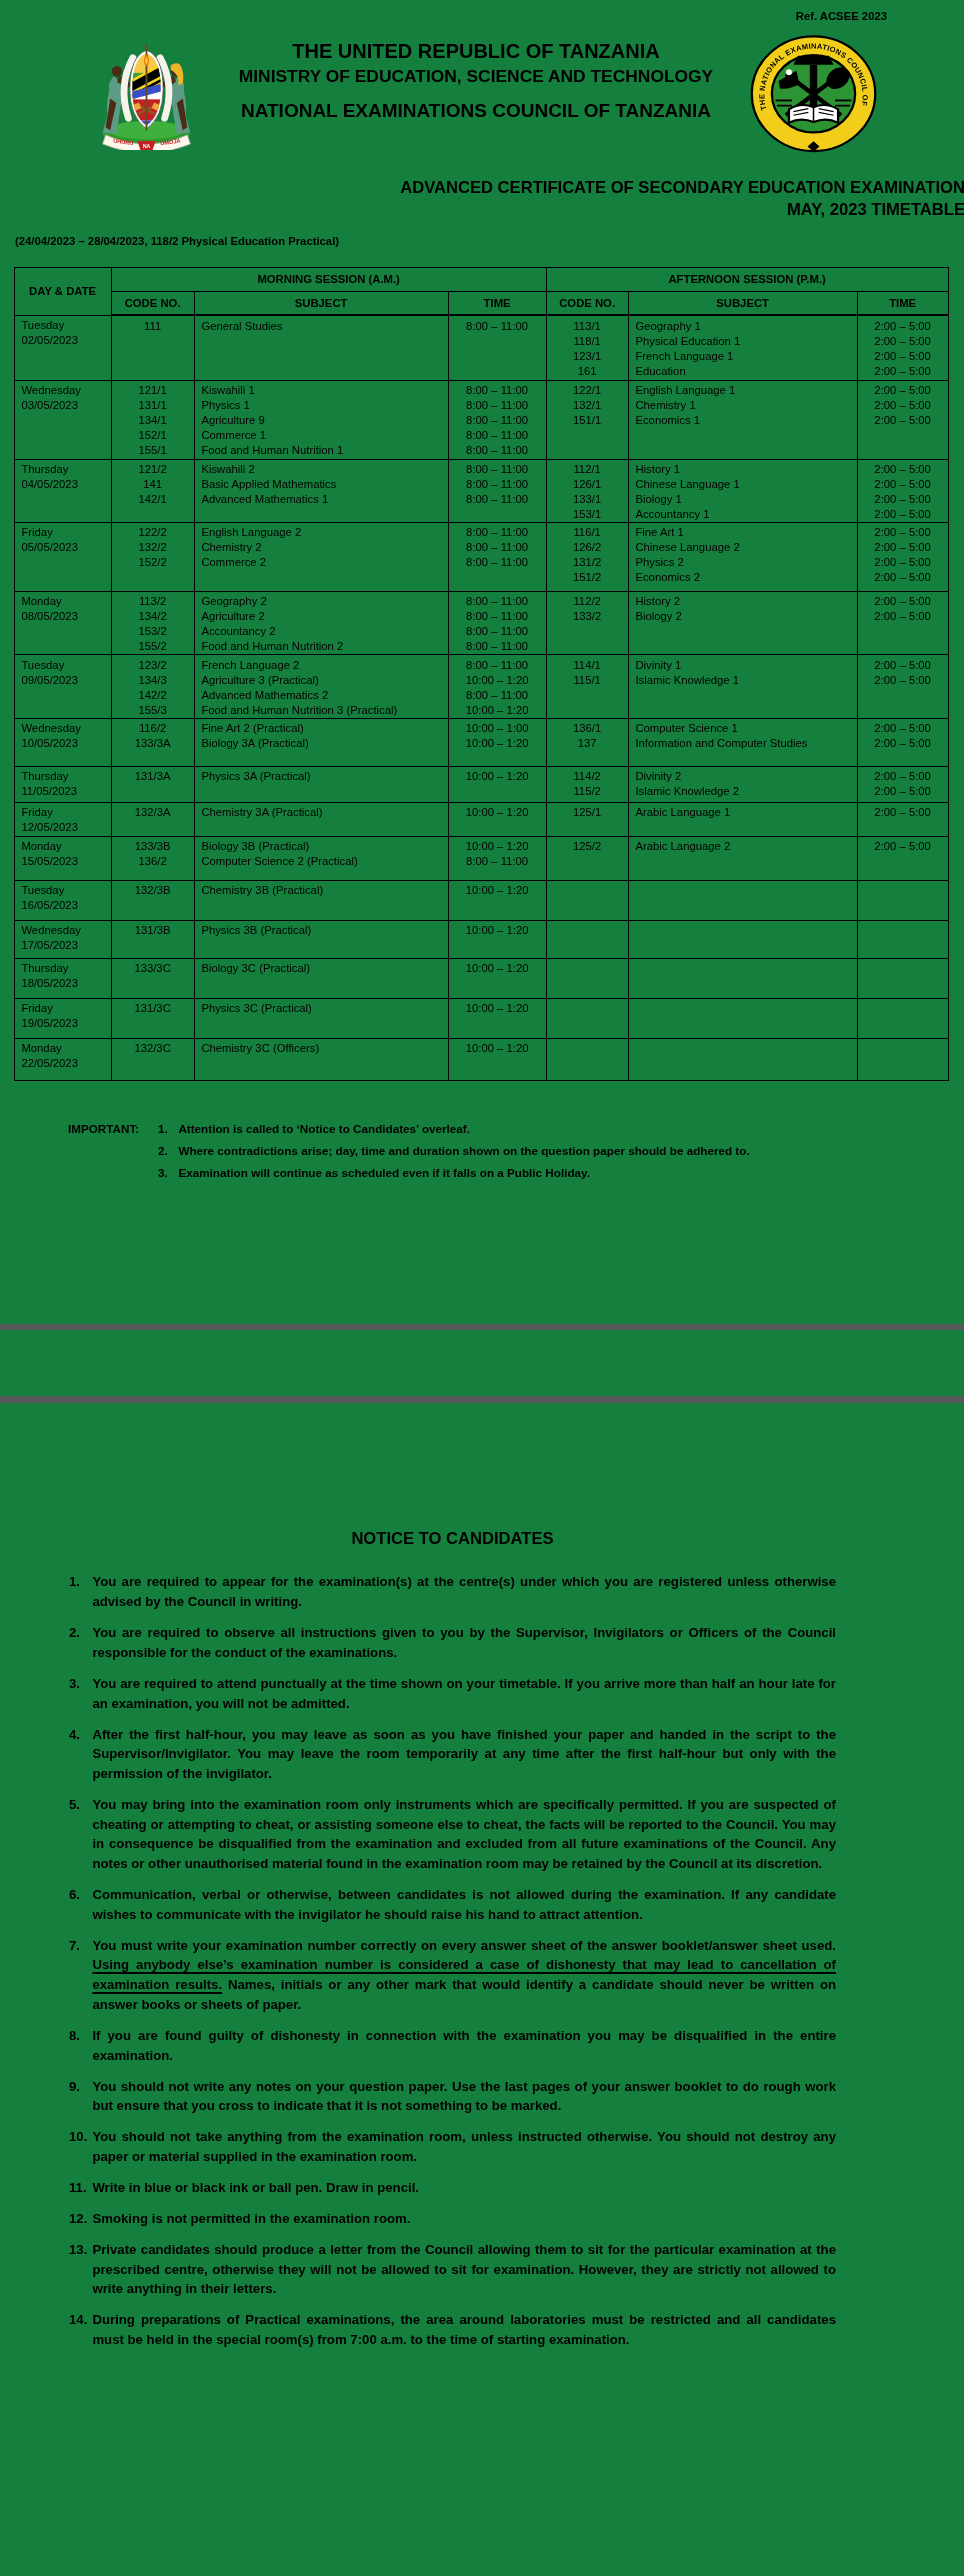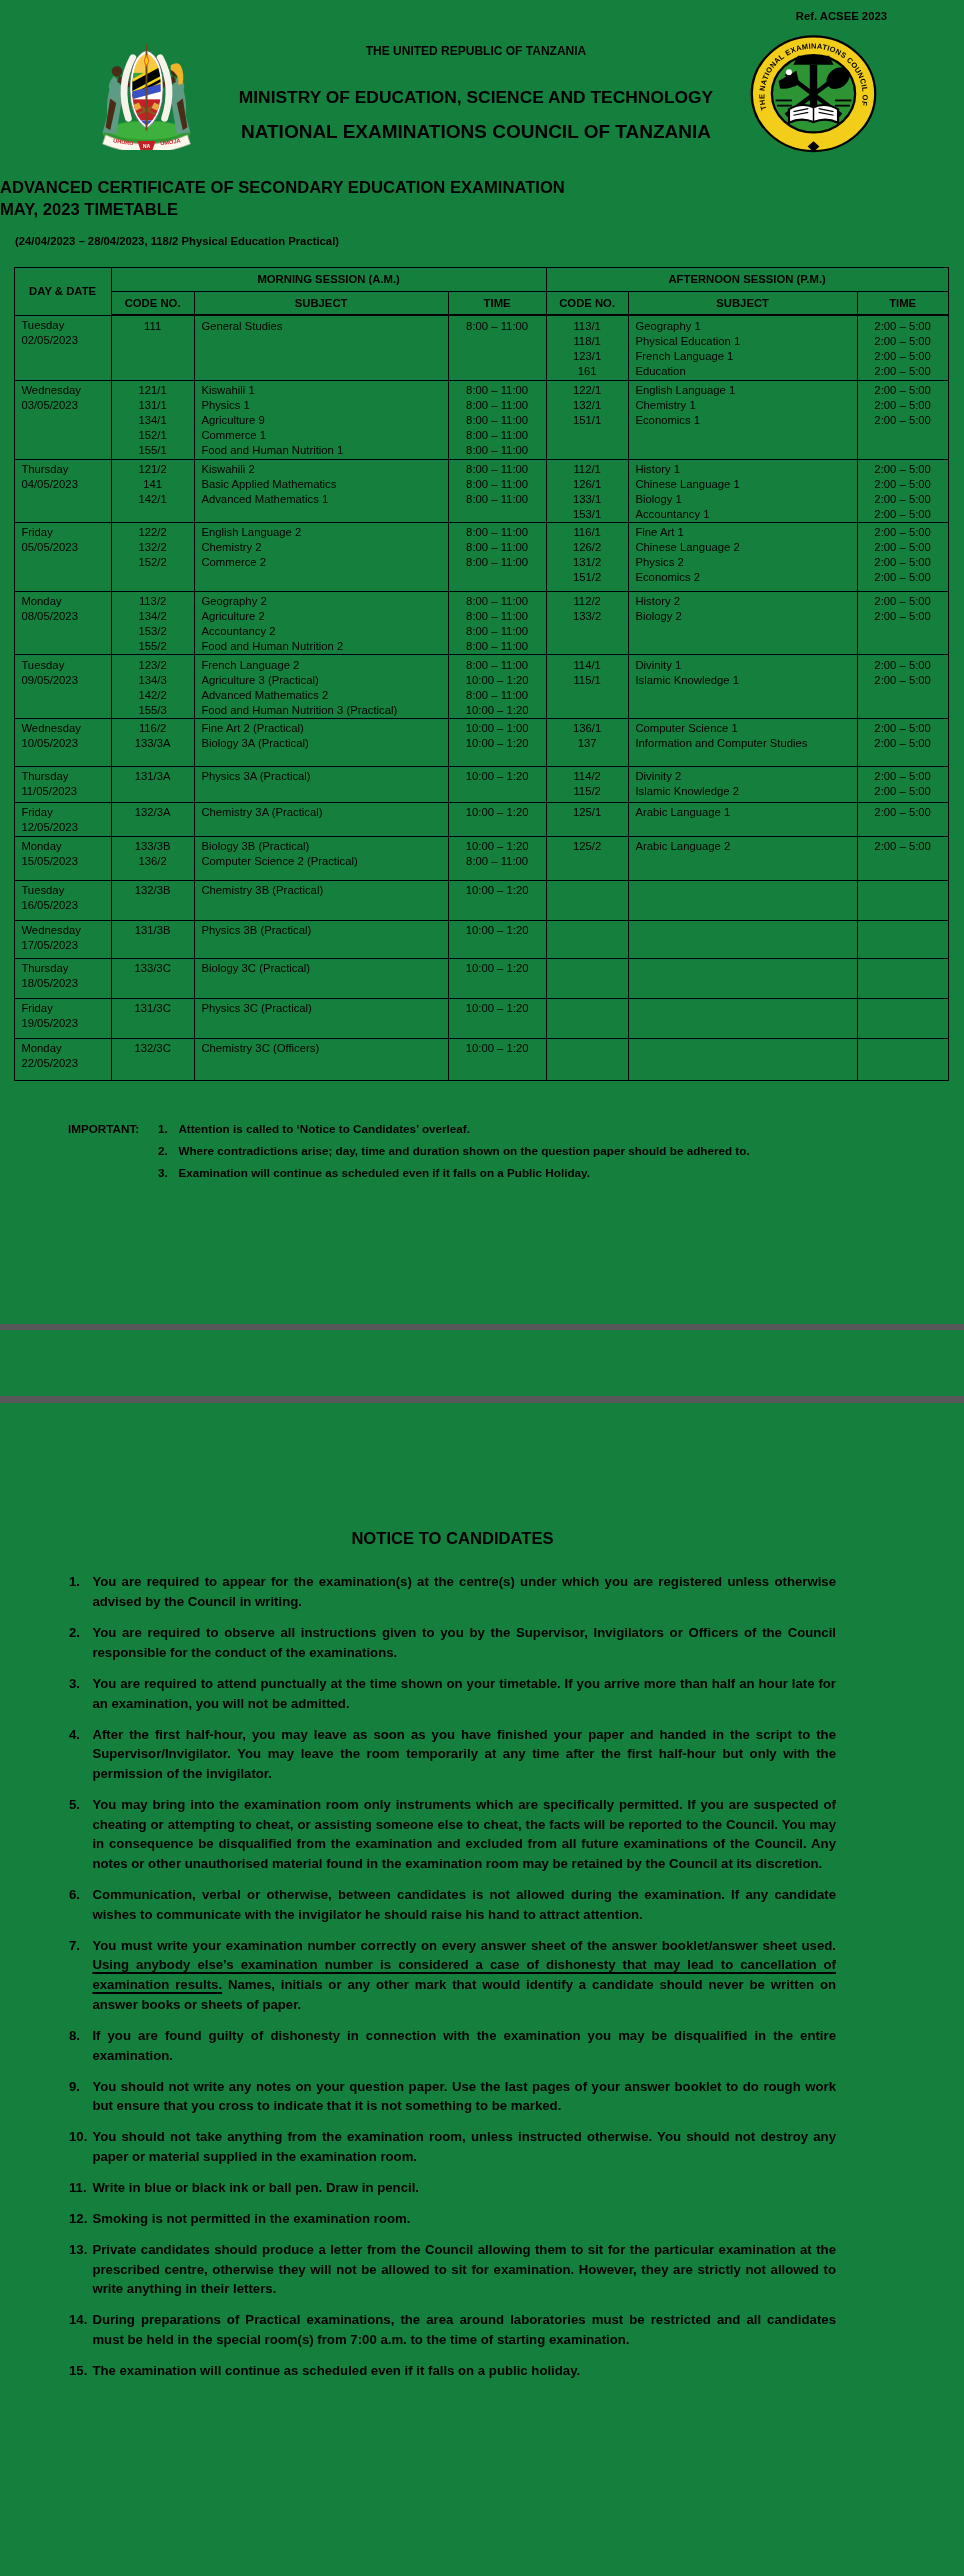--- a/index.html
+++ b/index.html
@@ -5,25 +5,25 @@
   html,body{margin:0;padding:0;background:#ffffff;}
   body{font-family:"Liberation Sans","DejaVu Sans",sans-serif;color:#000;}
   #page{position:relative;width:965px;height:2576px;background:#15803d;overflow:hidden;}
 
   .ref{position:absolute;top:9.8px;right:78px;font-size:11.3px;font-weight:bold;}
 
   .emblem{position:absolute;top:29px;left:89px;width:115px;height:121px;}
   .necta{position:absolute;top:35px;left:750px;width:127px;height:119px;}
 
   .head-text{position:absolute;top:42px;left:204px;width:544px;text-align:center;font-weight:bold;}
-  .head-l1{font-size:12px;line-height:19.7px;margin-bottom:25px;}
+  .head-l1{font-size:20px;line-height:19.7px;margin-bottom:4px;}
   .head-l2{font-size:17.4px;line-height:20.4px;margin-bottom:13.6px;}
   .head-l3{font-size:19px;line-height:21px;}
 
-  .doc-title{position:absolute;top:177px;left:0;width:965px;text-align:left;font-weight:bold;font-size:16.6px;line-height:22px;}
+  .doc-title{position:absolute;top:177px;left:0;width:965px;text-align:right;font-weight:bold;font-size:16.6px;line-height:22px;}
 
   .tt-note{position:absolute;top:235px;left:15px;font-size:11.3px;font-weight:bold;}
 
   table.tt{position:absolute;top:267px;left:13.6px;width:934px;border-collapse:collapse;table-layout:fixed;}
   table.tt,.tt th,.tt td{border:1.5px solid #000;}
   .tt th{font-size:11.3px;font-weight:bold;padding:1.5px;text-align:center;}
   .tt thead tr.sess th{height:19.7px;}
   .tt thead tr.cols th{height:19.7px;border-bottom-width:2.3px;}
   .tt td{vertical-align:top;font-size:11.3px;font-weight:normal;padding:2.3px 0 0 0;box-sizing:border-box;}
   .tt td div{line-height:15px;white-space:nowrap;overflow:hidden;}
@@ -730,21 +730,17 @@
           <div class="n-text">Smoking is not permitted in the examination room.</div>
         </div>
         <div class="n-item">
           <div class="n-num">13.</div>
           <div class="n-text">Private candidates should produce a letter from the Council allowing them to sit for the particular examination at the prescribed centre, otherwise they will not be allowed to sit for examination. However, they are strictly not allowed to write anything in their letters.</div>
         </div>
         <div class="n-item">
           <div class="n-num">14.</div>
           <div class="n-text">During preparations of Practical examinations, the area around laboratories must be restricted and all candidates must be held in the special room(s) from 7:00 a.m. to the time of starting examination.</div>
         </div>
-        <div class="n-item">
-          <div class="n-num">15.</div>
-          <div class="n-text">The examination will continue as scheduled even if it falls on a public holiday.</div>
-        </div>
       </div>
   </div>
 
 </div>
 
 
 </body></html>

